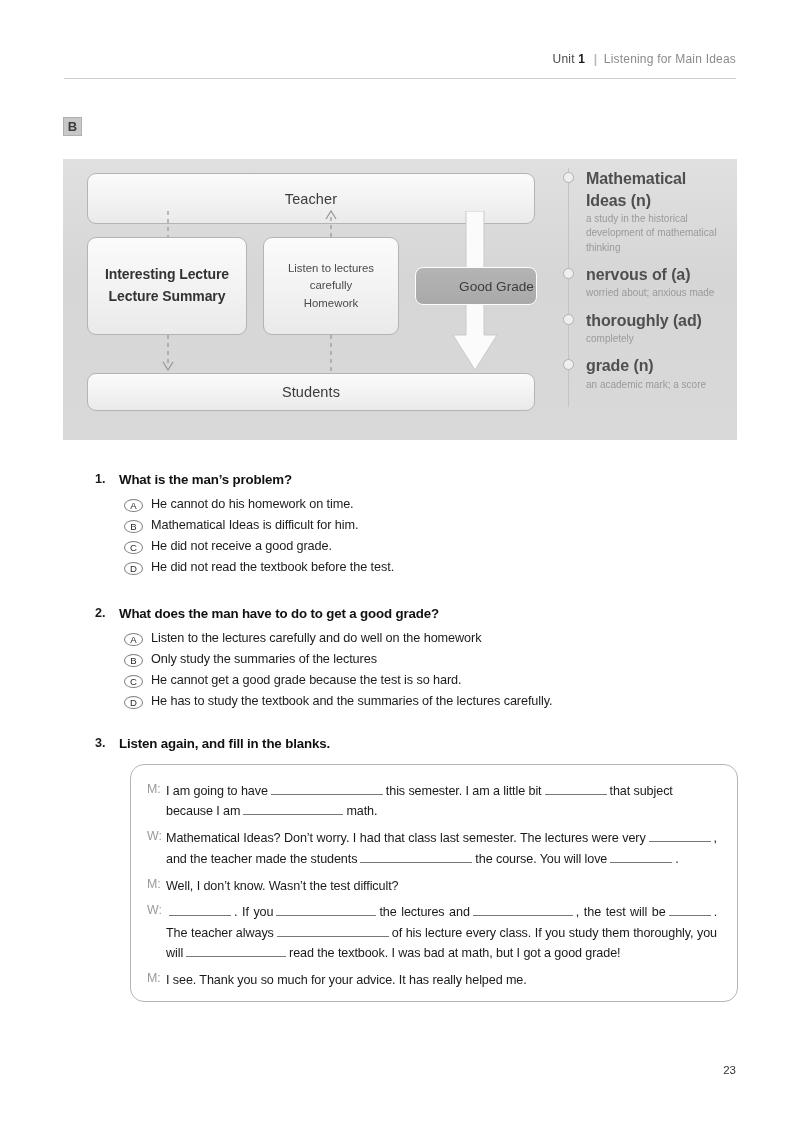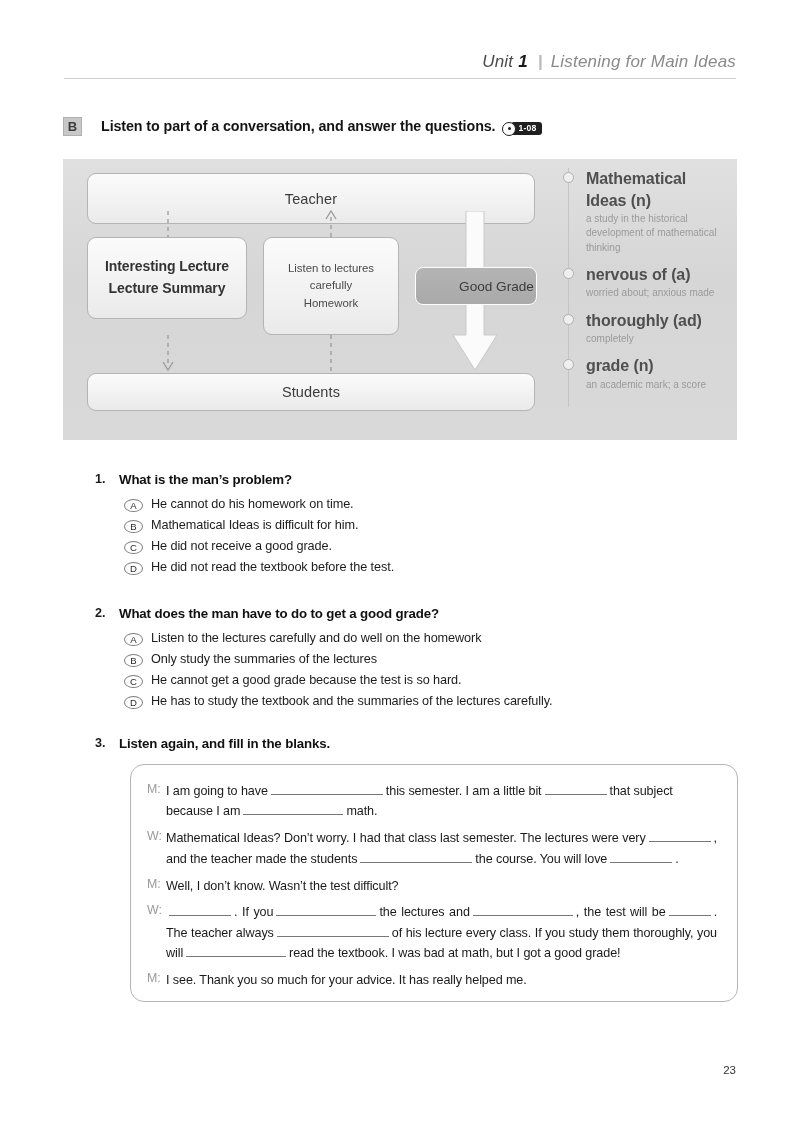--- a/index.html
+++ b/index.html
@@ -10,23 +10,22 @@
     font-family:"Liberation Sans", sans-serif;
     color:#1a1a1a;
     position:relative;
     overflow:hidden;
   }
 
   
   .header {
     position:absolute; top:52px; left:64px; right:64px;
     text-align:right;
-    font-size:17px;
+    font-size:12px;
     letter-spacing:.2px;
-    font-style:italic;
   }
   .header .unit-word { color:#4a4a4a; }
   .header .unit-num { color:#1a1a1a; font-weight:bold; }
   .header .bar { color:#b9b9b9; margin:0 3px 0 5px; font-weight:bold;}
   .header .sub { color:#8a8a8a; }
   .header-rule {
     position:absolute; top:78px; left:64px; right:64px;
     height:1px; background:#cfcfcf;
   }
 
@@ -91,21 +90,21 @@
   }
   .box-teacher {
     left:24px; top:14px; width:448px; height:51px;
     font-size:14.5px; letter-spacing:.1px;
   }
   .box-students {
     left:24px; top:214px; width:448px; height:38px;
     font-size:14.5px; letter-spacing:.1px;
   }
   .box-left {
-    left:24px; top:78px; width:160px; height:82px;
+    left:24px; top:78px; width:160px; height:98px;
     font-size:14px; font-weight:bold; color:#333; line-height:1.55;
     letter-spacing:-.1px;
   }
   .box-mid {
     left:200px; top:78px; width:136px; height:98px;
     font-size:11.4px; color:#4a4a4a; line-height:1.52;
   }
   .box-grade {
     left:352px; top:108px; width:122px; height:38px;
     background:linear-gradient(180deg,#b4b4b4 0%,#a9a9a9 100%);
@@ -215,26 +214,20 @@
 <div class="header">
   <span class="unit-word">Unit</span>
   <span class="unit-num">1</span>
   <span class="bar">|</span>
   <span class="sub">Listening for Main Ideas</span>
 </div>
 <div class="header-rule"></div>
 
 <div class="instruction">
   <div class="sect-badge">B</div>
-  <div class="instruction-text">
-    <span>Listen to part of a conversation, and answer the questions.</span><span class="audio-badge">
-        <span class="disc"></span>
-        <span class="track">1-08</span>
-      </span>
-  </div>
 </div>
 
 <div class="panel">
   <div class="panel-inner">
 
     <svg class="dashed" style="left:0;top:0;width:500px;height:281px;">
 
       <line x1="105" y1="52" x2="105" y2="78" stroke="#9a9a9a" stroke-width="1.3" stroke-dasharray="4,4"></line>
 
       <line x1="105" y1="176" x2="105" y2="207" stroke="#9a9a9a" stroke-width="1.3" stroke-dasharray="4,4"></line>

